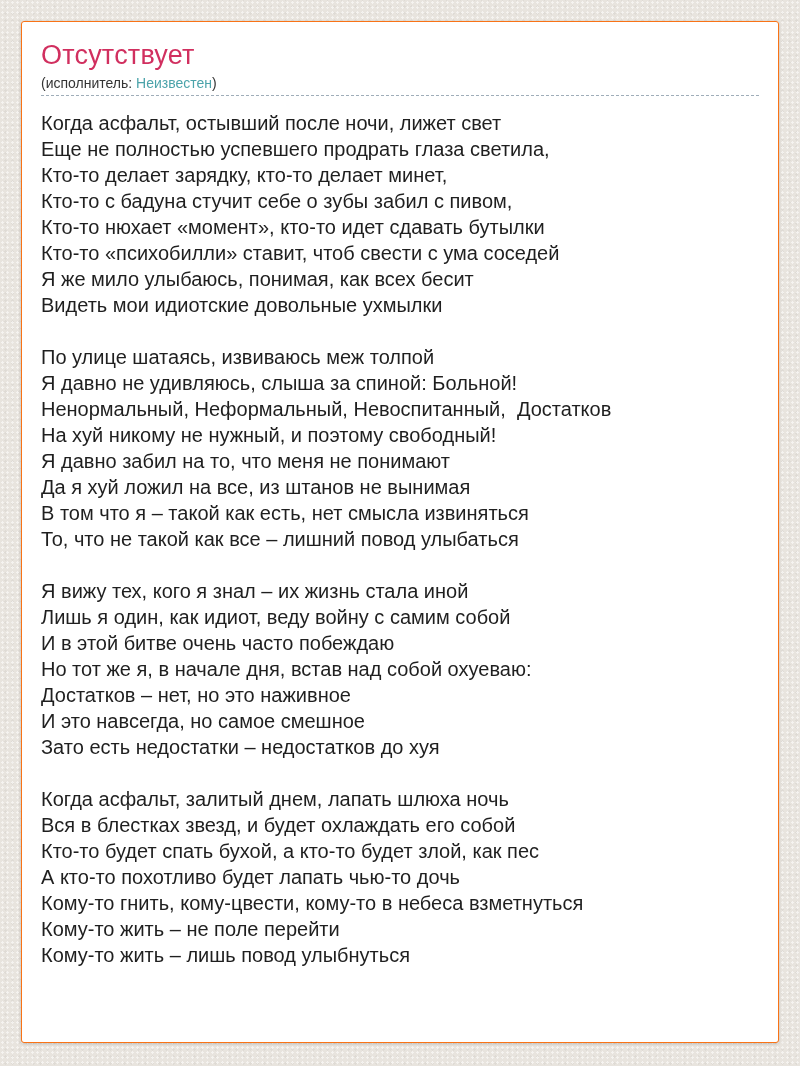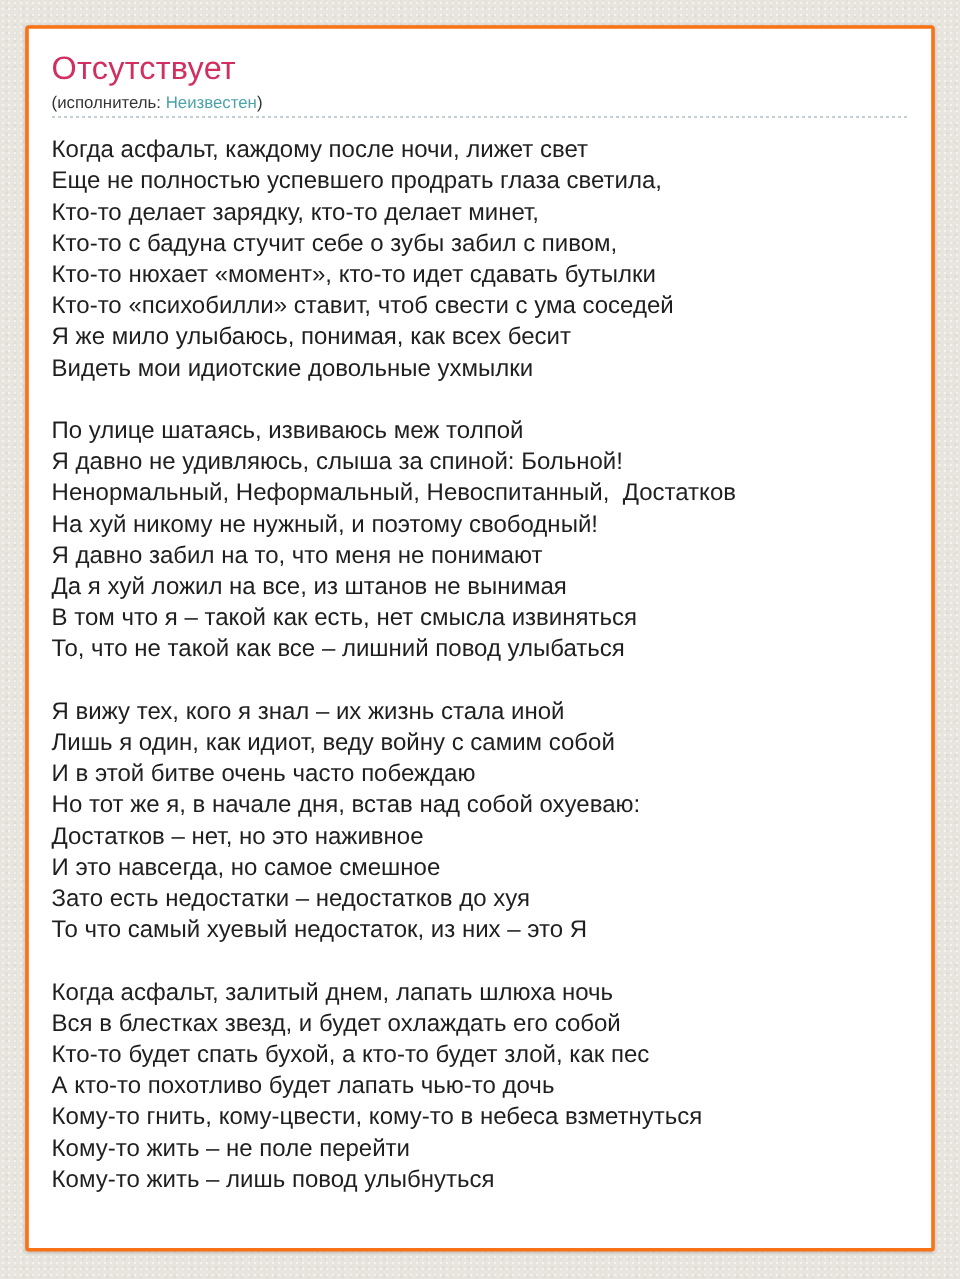--- a/index.html
+++ b/index.html
@@ -15,21 +15,21 @@
       radial-gradient(rgba(255,255,255,0.55) 1px, transparent 1.3px),
       radial-gradient(rgba(0,0,0,0.04) 1px, transparent 1.3px);
     background-size: 5px 5px, 7px 7px;
     background-position: 0 0, 2px 3px;
   }
   .card {
     width: 758px;
     height: 1022px;
     margin: 21px auto 0 21px;
     background: #ffffff;
-    border: 3px solid #f97316;
+    border: 1px solid #f97316;
     border-radius: 3px;
     box-shadow: 0 1px 3px rgba(0,0,0,0.18);
     padding: 18px 19px 20px 19px;
   }
   .page-title {
     font-size: 27px;
     line-height: 30px;
     font-weight: 400;
     color: #d12f5f;
     letter-spacing: 0.2px;
@@ -69,21 +69,21 @@
 
   <h1 class="page-title">Отсутствует</h1>
 
   <div class="artist-line"><span>(исполнитель: </span><a class="artist-link">Неизвестен</a><span>)</span></div>
 
   <div class="separator"></div>
 
   <div class="lyrics">
 
     <div class="verse">
-      <div class="line">Когда асфальт, каждому после ночи, лижет свет</div>
+      <div class="line">Когда асфальт, остывший после ночи, лижет свет</div>
       <div class="line">Еще не полностью успевшего продрать глаза светила,</div>
       <div class="line">Кто-то делает зарядку, кто-то делает минет,</div>
       <div class="line">Кто-то с бадуна стучит себе о зубы забил с пивом,</div>
       <div class="line">Кто-то нюхает «момент», кто-то идет сдавать бутылки</div>
       <div class="line">Кто-то «психобилли» ставит, чтоб свести с ума соседей</div>
       <div class="line">Я же мило улыбаюсь, понимая, как всех бесит</div>
       <div class="line">Видеть мои идиотские довольные ухмылки</div>
     </div>
 
     <div class="verse">
@@ -98,21 +98,20 @@
     </div>
 
     <div class="verse">
       <div class="line">Я вижу тех, кого я знал – их жизнь стала иной</div>
       <div class="line">Лишь я один, как идиот, веду войну с самим собой</div>
       <div class="line">И в этой битве очень часто побеждаю</div>
       <div class="line">Но тот же я, в начале дня, встав над собой охуеваю:</div>
       <div class="line">Достатков – нет, но это наживное</div>
       <div class="line">И это навсегда, но самое смешное</div>
       <div class="line">Зато есть недостатки – недостатков до хуя</div>
-      <div class="line">То что самый хуевый недостаток, из них – это Я</div>
     </div>
 
     <div class="verse">
       <div class="line">Когда асфальт, залитый днем, лапать шлюха ночь</div>
       <div class="line">Вся в блестках звезд, и будет охлаждать его собой</div>
       <div class="line">Кто-то будет спать бухой, а кто-то будет злой, как пес</div>
       <div class="line">А кто-то похотливо будет лапать чью-то дочь</div>
       <div class="line">Кому-то гнить, кому-цвести, кому-то в небеса взметнуться</div>
       <div class="line">Кому-то жить – не поле перейти</div>
       <div class="line">Кому-то жить – лишь повод улыбнуться</div>

